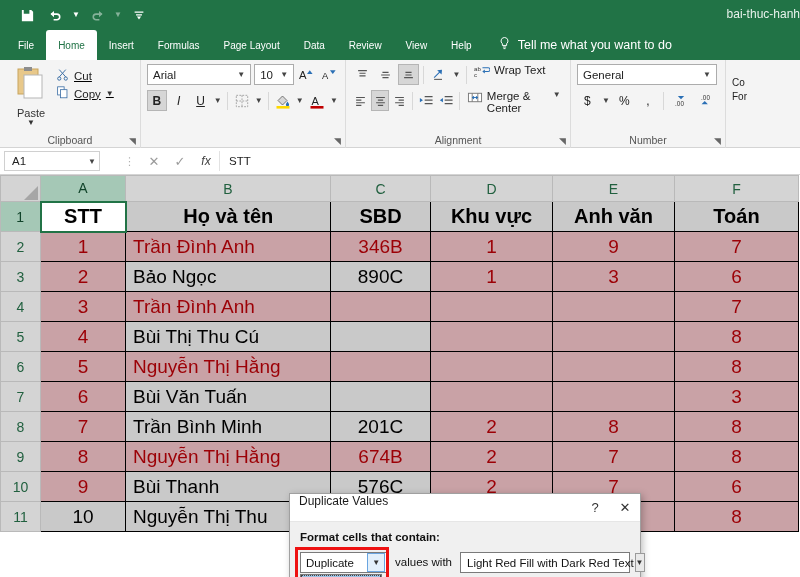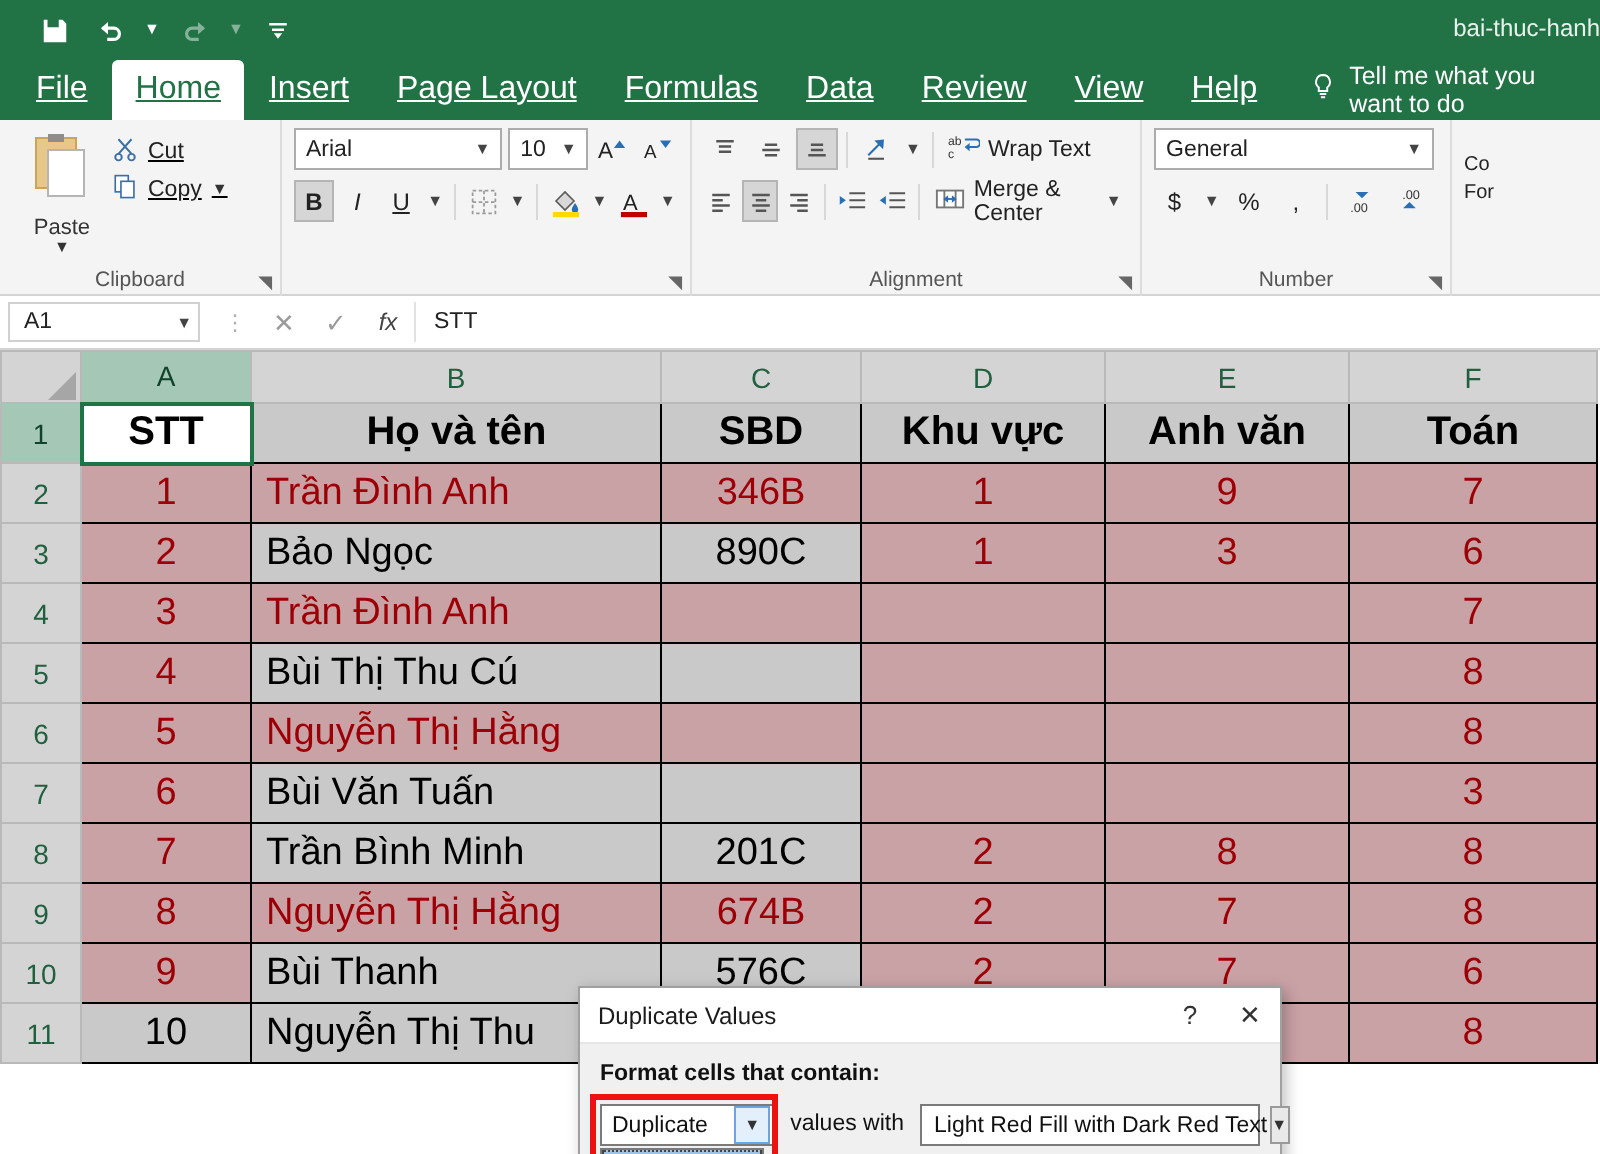--- a/index.html
+++ b/index.html
@@ -30,22 +30,22 @@
     position: absolute; right: 0px; top: 7px;
     color: #e8f2ec; font-size: 12px; white-space: nowrap;
   }
 
   
   .tabbar {
     height: 30px; background: #217346; display: flex; align-items: flex-end;
     padding-left: 6px;
   }
   .tab {
-    height: 30px; padding: 0 12px; color: #fff; font-size: 16px;
-    display: flex; align-items: center; white-space: nowrap; text-decoration: underline;
+    height: 30px; padding: 0 12px; color: #fff; font-size: 10px;
+    display: flex; align-items: center; white-space: nowrap;
   }
   .tab.active { background: #fff; color: #217346; border-radius: 3px 3px 0 0; }
   .tellme { display: flex; align-items: center; gap: 7px; color: #fff;
             font-size: 12.5px; padding: 0 10px 0 14px; height: 30px; }
 
   
   .ribbon {
     height: 88px; background: #f4f4f4; border-bottom: 1px solid #d4d4d4;
     display: flex; position: relative;
   }
@@ -84,38 +84,38 @@
     width: 21px; height: 21px; display: flex; align-items: center; justify-content: center;
     font-size: 12px; color: #222; border: 1px solid transparent;
   }
   .btn-sq.on { background: #d6d6d6; border-color: #b5b5b5; }
   .cw { font-size: 8px; color: #444; width: 11px; text-align: center; }
   .vsep { width: 1px; height: 18px; background: #d8d8d8; margin: 0 2px; }
 
   
   .g-align { width: 225px; }
   .arow { display: flex; gap: 2px; align-items: center; margin-bottom: 5px; }
-  .txtbtn { display: flex; align-items: center; gap: 4px; font-size: 11.5px; color: #222;
+  .txtbtn { display: flex; gap: 4px; font-size: 11.5px; color: #222;
             padding: 0 3px; height: 21px; }
 
   
   .g-number { width: 155px; }
   .nrow { display: flex; gap: 3px; align-items: center; }
 
   
   .g-styles { width: 60px; }
   .cf-txt { font-size: 10px; color: #222; line-height: 14px; padding-top: 12px; }
 
   
   .fbar { height: 27px; background: #fff; display: flex; align-items: center;
           border-bottom: 1px solid #d4d4d4; padding: 0 4px; }
   .namebox {
     width: 96px; height: 20px; border: 1px solid #d0d0d0; background: #fff;
     display: flex; align-items: center; justify-content: space-between;
-    font-size: 11.5px; color: #222; padding: 0 3px 0 7px; margin-right: 6px;
+    font-size: 11.5px; color: #222; padding: 0 3px 0 7px; margin-right: 18px;
   }
   .fb-dots { color: #b0b0b0; font-size: 11px; padding: 0 6px; letter-spacing: 0; }
   .fb-ico { width: 26px; text-align: center; color: #9b9b9b; font-size: 13px; }
   .fb-ico.fx { color: #444; font-style: italic; font-size: 12px; }
   .fb-input { flex: 1; height: 20px; border-left: 1px solid #e2e2e2; display: flex;
               align-items: center; padding-left: 9px; font-size: 11.5px; color: #222; }
 
   
   .sheet { position: relative; width: 800px; }
   table.grid { border-collapse: collapse; table-layout: fixed; }
@@ -147,21 +147,21 @@
   }
 
   
   .dlg {
     position: absolute; left: 289px; top: 318px; width: 352px;
     background: #f0f0f0; border: 1px solid #a0a0a0;
     box-shadow: 2px 2px 7px rgba(0,0,0,.25);
     font-size: 11.5px; color: #111;
   }
   .dlg-tb {
-    height: 28px; background: #fff; display: flex; align-items: center;
+    height: 28px; background: #fff; display: flex; align-items: flex-start;
     padding-left: 9px; border-bottom: 1px solid #e6e6e6;
   }
   .dlg-title { flex: 1; font-size: 12px; color: #1b1b1b; }
   .dlg-tb-btn { width: 30px; height: 27px; display: flex; align-items: center;
                 justify-content: center; font-size: 13px; color: #333; }
   .dlg-body { padding: 9px 10px 11px 10px; }
   .dlg-sub { font-weight: bold; font-size: 11.5px; margin-bottom: 9px; color: #111; }
   .dlg-row { display: flex; align-items: flex-start; gap: 8px; position: relative; }
   .sel-wrap { position: relative; width: 96px; }
   .sel-box {
@@ -226,22 +226,22 @@
           <path fill="#fff" d="M3 4h10v1.4H3zM4.6 7.2h6.8v1.4H4.6zM8 13 5.6 9.8h4.8z"></path>
         </svg>
     </div>
     <div class="doc-title">bai-thuc-hanh</div>
   </div>
 
   <div class="tabbar">
     <div class="tab">File</div>
     <div class="tab active">Home</div>
     <div class="tab">Insert</div>
+    <div class="tab">Formulas</div>
     <div class="tab">Page Layout</div>
-    <div class="tab">Formulas</div>
     <div class="tab">Data</div>
     <div class="tab">Review</div>
     <div class="tab">View</div>
     <div class="tab">Help</div>
     <div class="tellme">
       <span>
         <svg width="13" height="15" viewBox="0 0 16 18">
             <path fill="none" stroke="#fff" stroke-width="1.2" d="M8 1.6a4.3 4.3 0 0 1 2.6 7.7v2.1H5.4V9.3A4.3 4.3 0 0 1 8 1.6z"></path>
             <path stroke="#fff" stroke-width="1.2" d="M6 13.3h4M6.7 15.3h2.6"></path>
           </svg>

